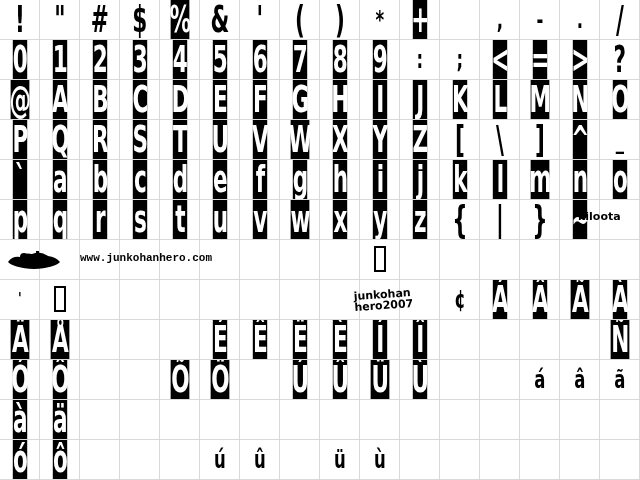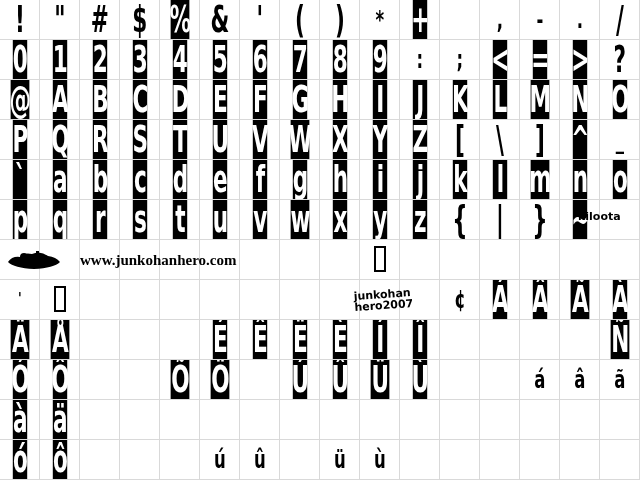--- a/index.html
+++ b/index.html
@@ -84,23 +84,23 @@
   }
   .watermark {
     position: absolute;
     color: #000000;
     font-weight: bold;
     white-space: nowrap;
   }
   #url-mark {
     left: 80px;
     top: 252px;
-    font-size: 15px;
+    font-size: 11px;
     letter-spacing: 0px;
-    font-family: Liberation Serif, serif;
+    font-family: Liberation Mono, monospace;
   }
   #logo-mark {
     left: 354px;
     top: 289px;
     font-size: 11px;
     line-height: 11px;
     font-family: "DejaVu Sans", sans-serif;
     transform: rotate(-4deg);
   }
   #corner-mark {

